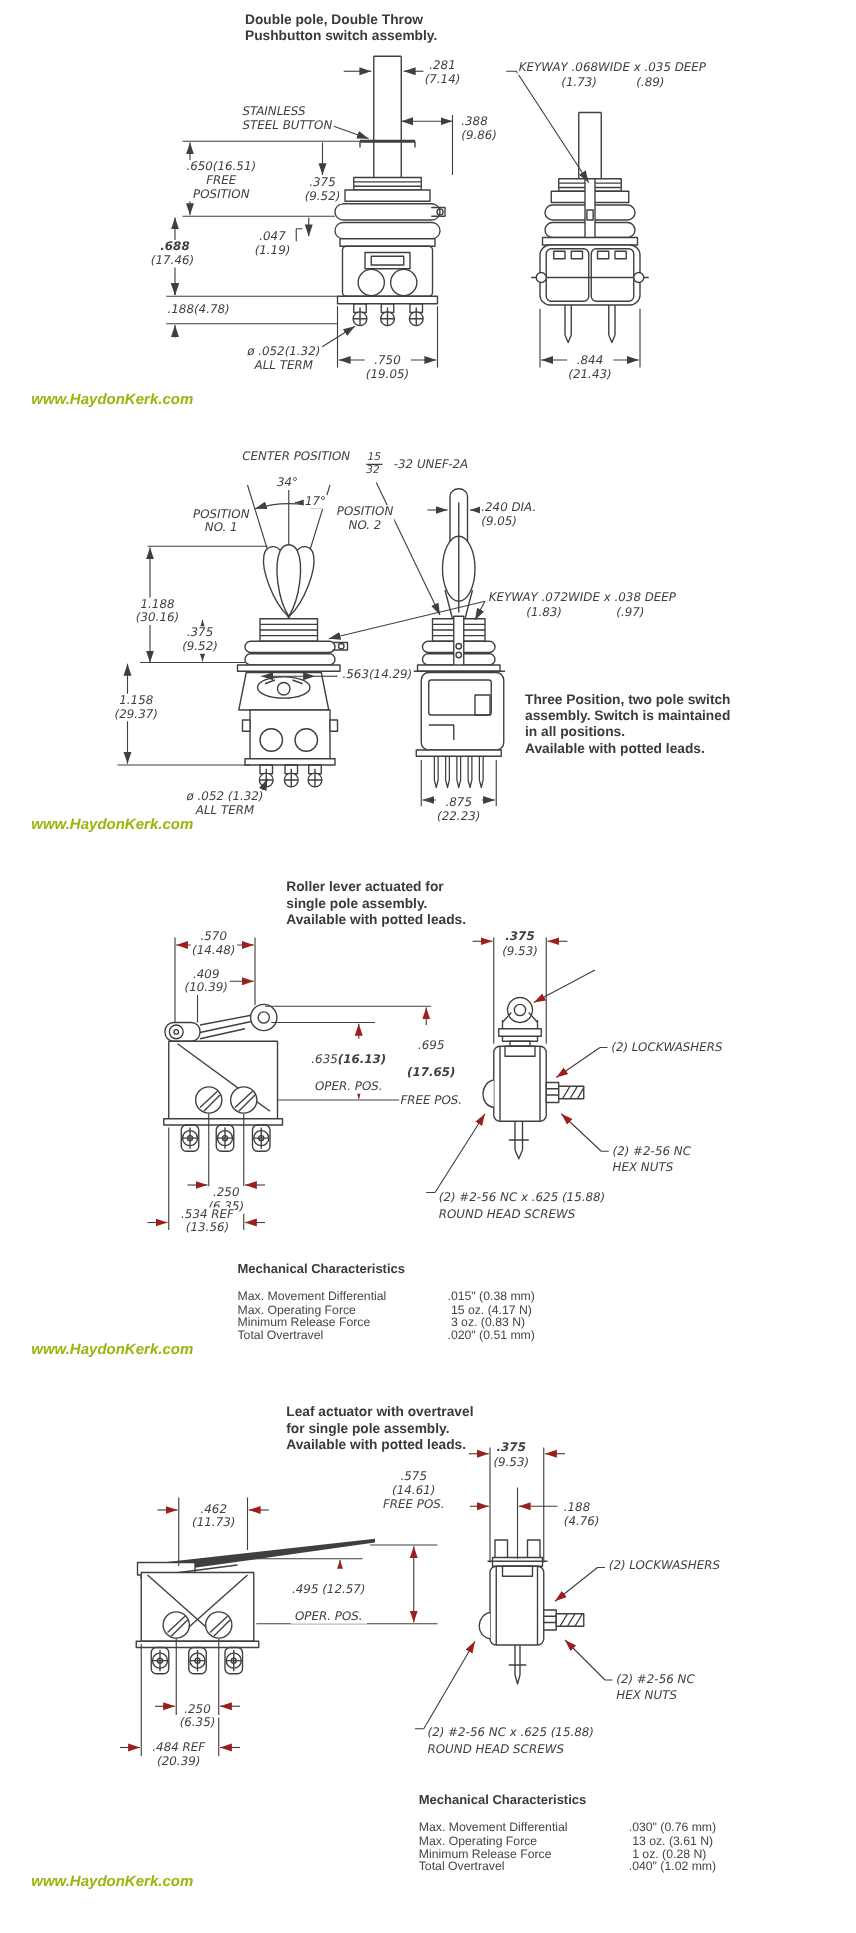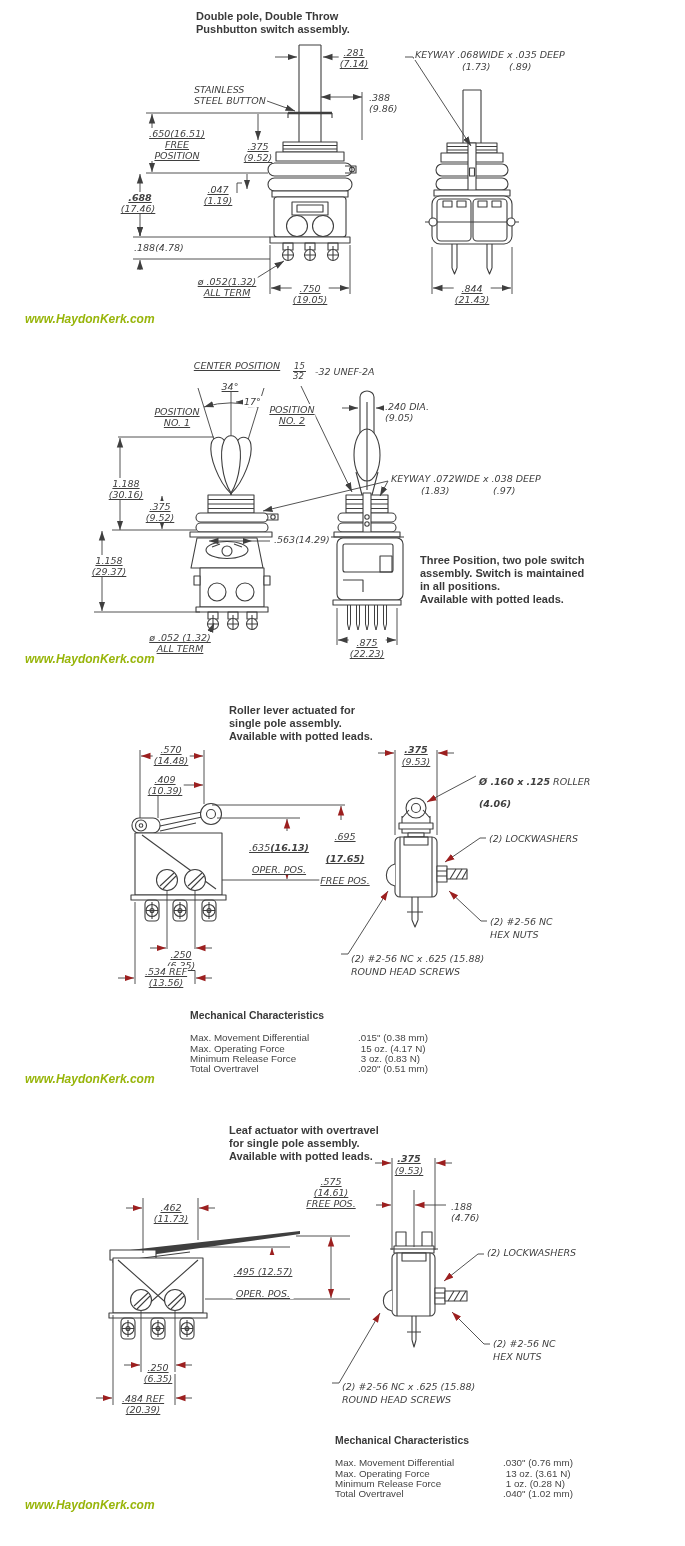--- a/index.html
+++ b/index.html
@@ -1,21 +1,21 @@
 <!DOCTYPE html>
 <html><head>
 <meta charset="utf-8">
 <style>
   html,body{margin:0;padding:0;background:#fff;}
   .page{position:relative;width:685px;height:1546px;background:#fff;overflow:hidden;
         font-family:"Liberation Sans",sans-serif;}
   svg{position:absolute;left:0;top:0;}
   .lab{position:absolute;font:italic 9.5px "DejaVu Sans",sans-serif;color:#3f3f3f;
        white-space:pre-line;line-height:11px;background:#fff;padding:0 1px;}
-  .c{transform:translateX(-50%);text-align:center;text-decoration:underline;}
+  .c{transform:translateX(-50%);text-align:center;}
   .b{font-weight:bold;}
   .ttl{position:absolute;font:bold 11px "Liberation Sans",sans-serif;color:#3a3a3a;
        white-space:pre-line;line-height:13px;}
   .mech{position:absolute;font:9.8px "Liberation Sans",sans-serif;color:#454545;
         line-height:10.3px;}
   .mech .mt{font-weight:bold;font-size:10.4px;color:#3a3a3a;margin-bottom:12px;}
   .mrow{white-space:pre;}
   .ml{display:inline-block;width:168px;}
   .logo{position:absolute;font:bold italic 12px "Liberation Sans",sans-serif;color:#98b50a;}
   .frac{position:absolute;font:italic 8.5px "DejaVu Sans",sans-serif;color:#3f3f3f;
@@ -302,21 +302,21 @@
     <path class="dim" d="M490,1344 h-6 M484,1344 L452,1312" marker-end="url(#ar)"></path>
     <path class="dim" d="M332,1383 h7 M339,1383 L380,1313" marker-end="url(#ar)"></path>
   </g>
 </svg>
 
 <div class="ttl" style="left:196px;top:10px">Double pole, Double Throw
 Pushbutton switch assembly.</div>
 <div class="lab c" style="left:354px;top:47px">.281
 (7.14)</div>
 <div class="lab" style="left:414px;top:49px">KEYWAY .068WIDE x .035 DEEP</div>
-<div class="lab" style="left:461px;top:61px">(1.73)</div>
+<div class="lab" style="left:448px;top:61px">(1.73)</div>
 <div class="lab" style="left:508px;top:61px">(.89)</div>
 <div class="lab" style="left:193px;top:84px">STAINLESS
 STEEL BUTTON</div>
 <div class="lab" style="left:368px;top:92px">.388
 (9.86)</div>
 <div class="lab c" style="left:177px;top:128px">.650(16.51)
 FREE
 POSITION</div>
 <div class="lab c" style="left:258px;top:141px">.375
 (9.52)</div>
@@ -382,24 +382,20 @@
   <span>.695</span><br>
   <span class="b">(17.65)</span><br>
   <span>FREE POS.</span>
 </div>
 <div class="lab c" style="left:181px;top:949px">.250
 (6.35)</div>
 <div class="lab c" style="left:166px;top:966px">.534 REF
 (13.56)</div>
 <div class="lab c b" style="left:416px;top:744px">.375</div>
 <div class="lab c" style="left:416px;top:756px">(9.53)</div>
-<div class="lab" style="left:478px;top:765px">
-  <span class="b">Ø .160 x .125</span> <span>ROLLER</span><br>
-  <span class="b">(4.06)</span>
-</div>
 <div class="lab" style="left:488px;top:833px">(2) LOCKWASHERS</div>
 <div class="lab" style="left:489px;top:915px;line-height:13px">(2) #2-56 NC
 HEX NUTS</div>
 <div class="lab" style="left:350px;top:952px;line-height:13px">(2) #2-56 NC x .625 (15.88)
 ROUND HEAD SCREWS</div>
 <div class="mech" style="left:190px;top:1011px">
   <div class="mt">Mechanical Characteristics</div>
   <div class="mrow"><span class="ml">Max. Movement Differential</span><span>.015" (0.38 mm)</span></div>
   <div class="mrow"><span class="ml">Max. Operating Force</span><span> 15 oz. (4.17 N)</span></div>
   <div class="mrow"><span class="ml">Minimum Release Force</span><span> 3 oz. (0.83 N)</span></div>

